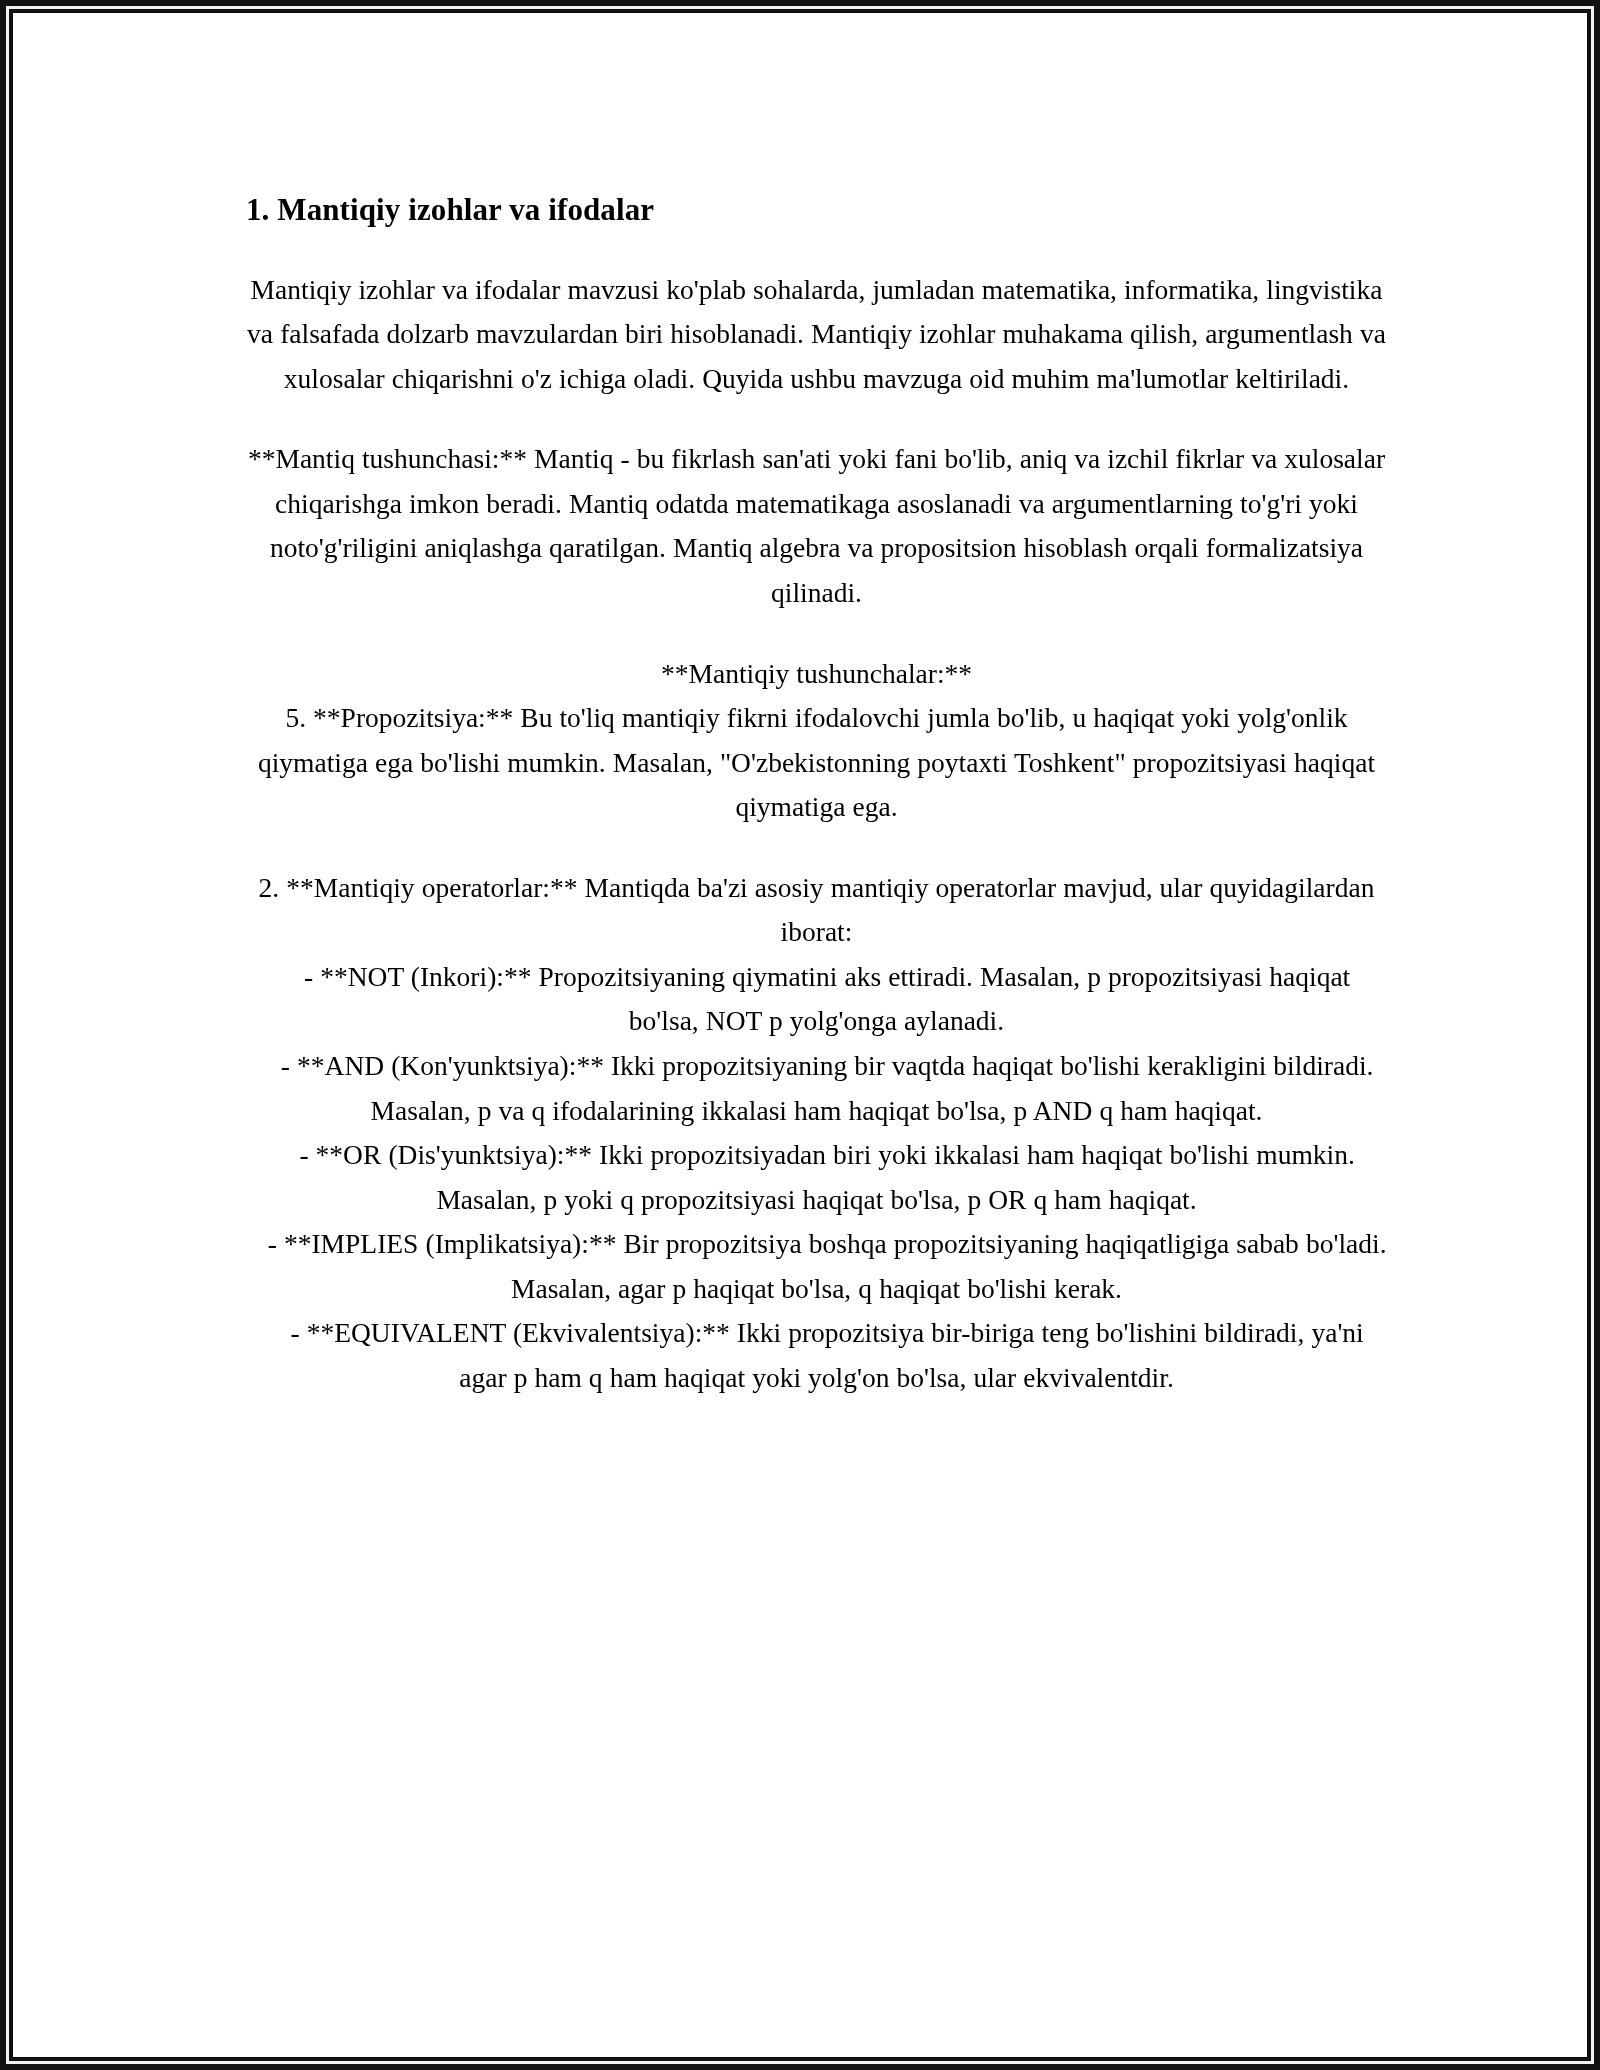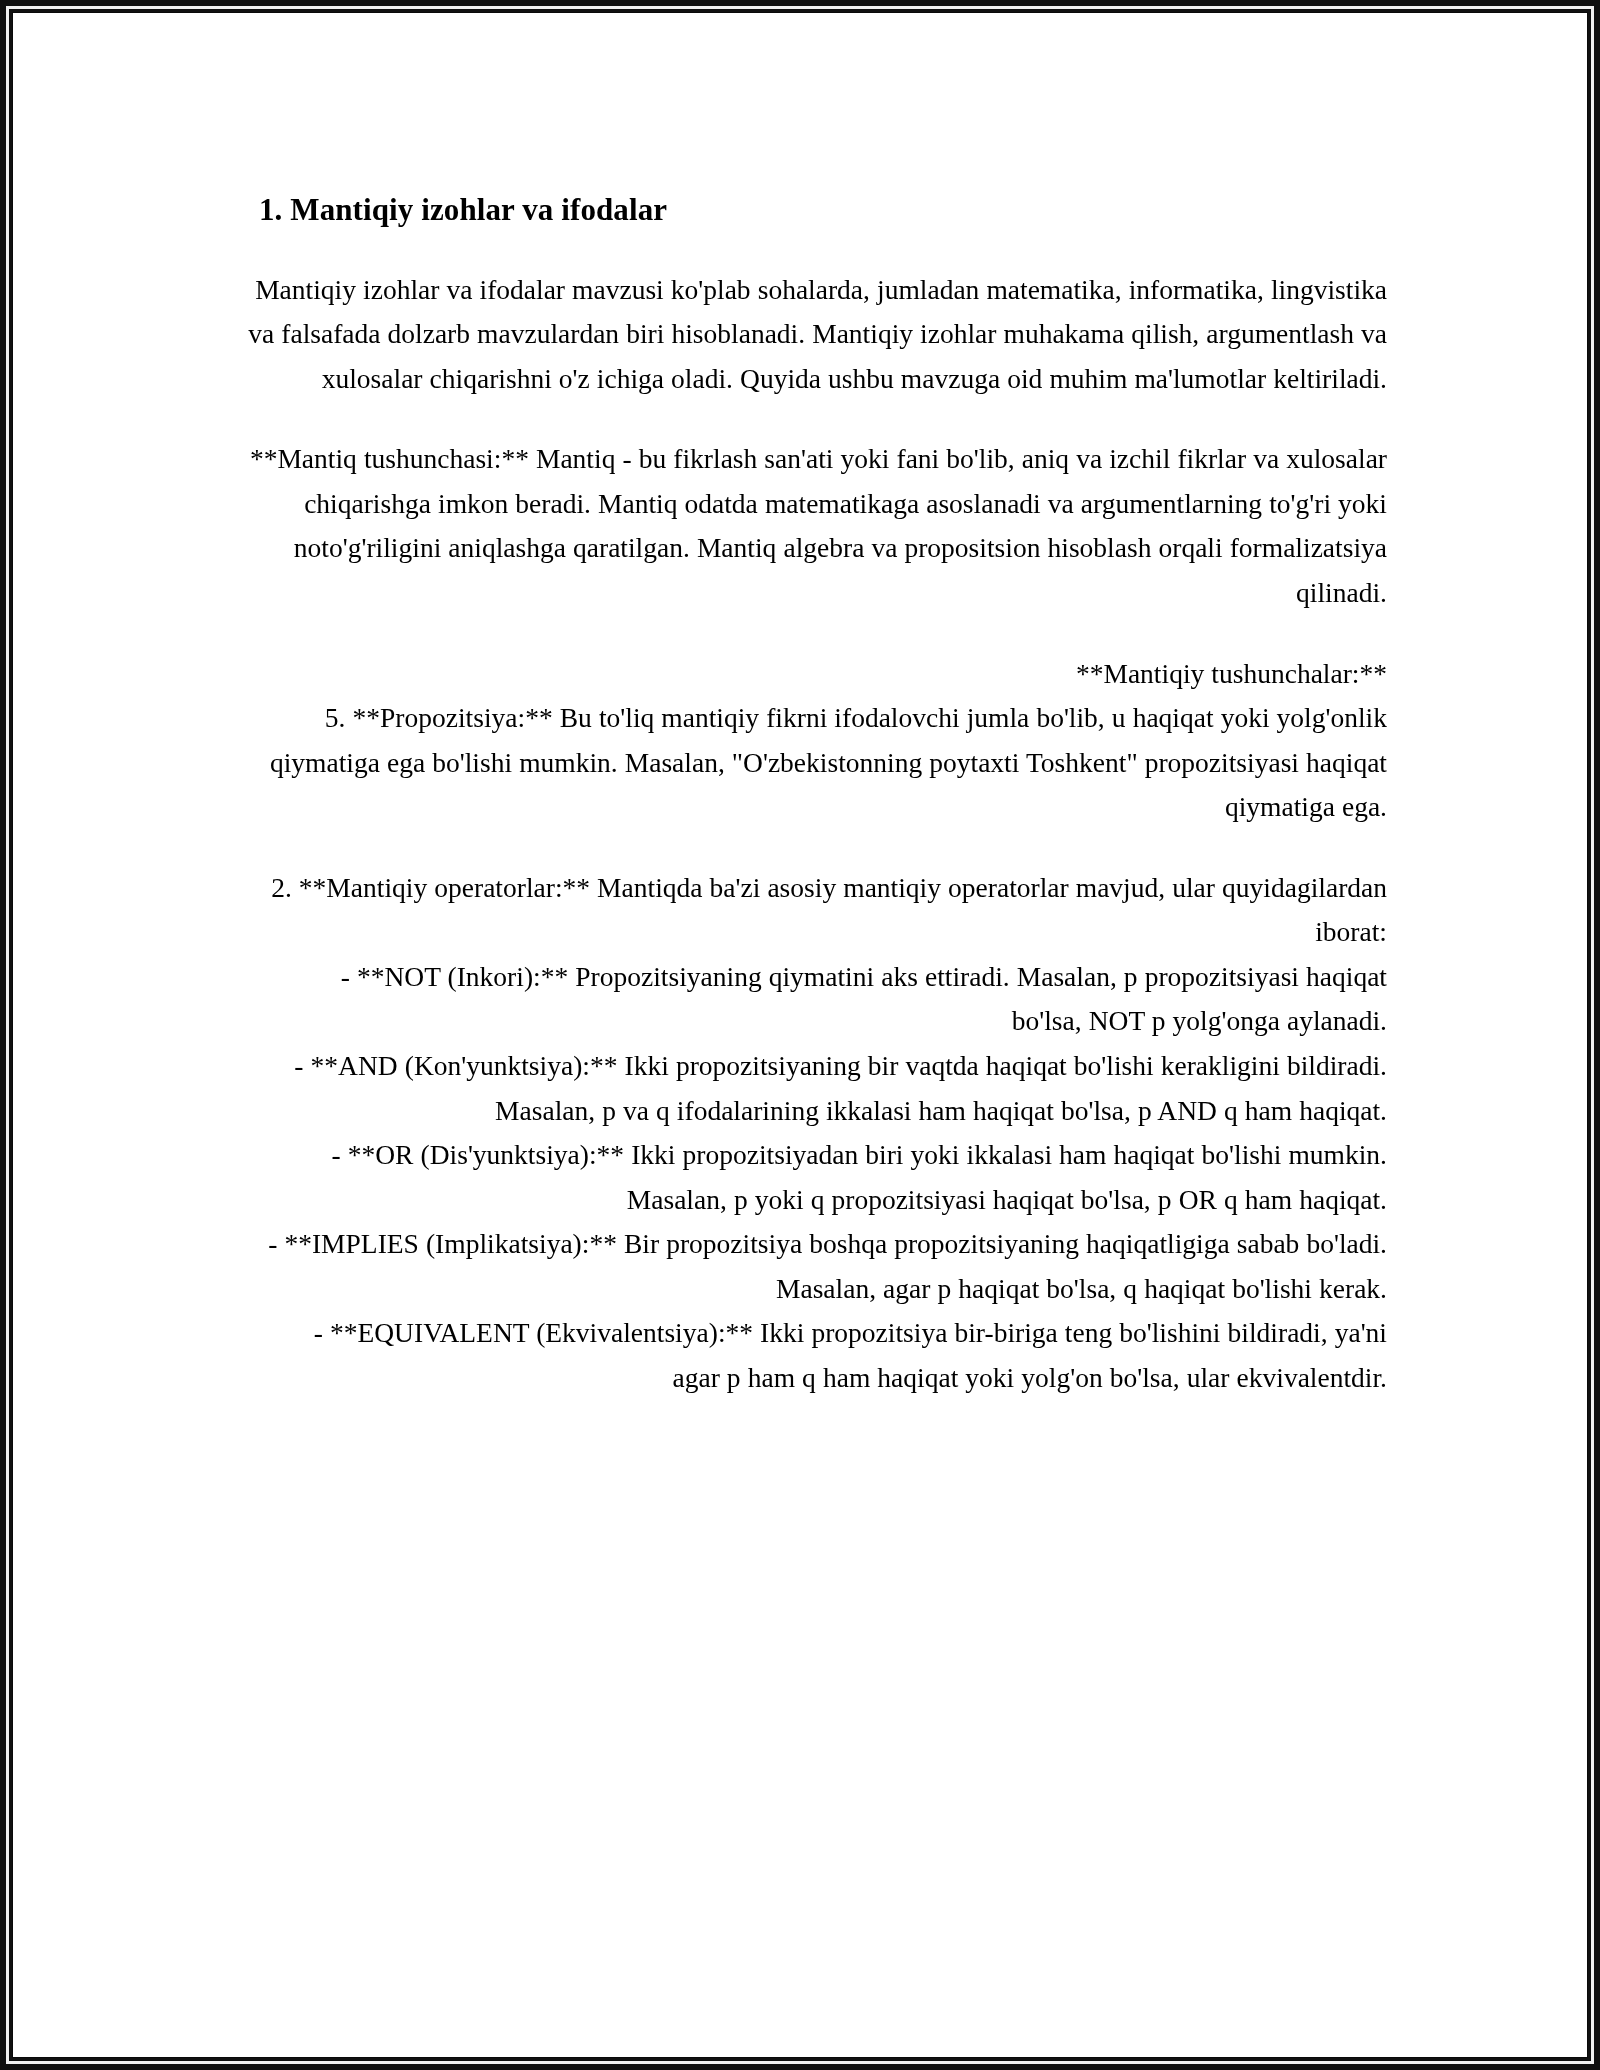--- a/index.html
+++ b/index.html
@@ -41,30 +41,30 @@
     position: relative;
   }
   .page-body {
     box-sizing: border-box;
     padding: 178px 200px 60px 233px;
   }
   .doc-heading {
     font-size: 31px;
     font-weight: bold;
     color: #000000;
-    margin: 0 0 38px 13px;
+    margin: 0 0 38px 0;
     letter-spacing: 0.1px;
     line-height: 1.25;
   }
   .doc-block {
     font-size: 27.5px;
     line-height: 1.62;
     color: #000000;
     margin: 0 0 36px 0;
-    text-align: right;
+    text-align: center;
     white-space: pre-wrap;
     word-spacing: 0.2px;
   }
   .doc-block:last-child {
     margin-bottom: 16px;
   }
 </style>
 </head>
 <body>
 

